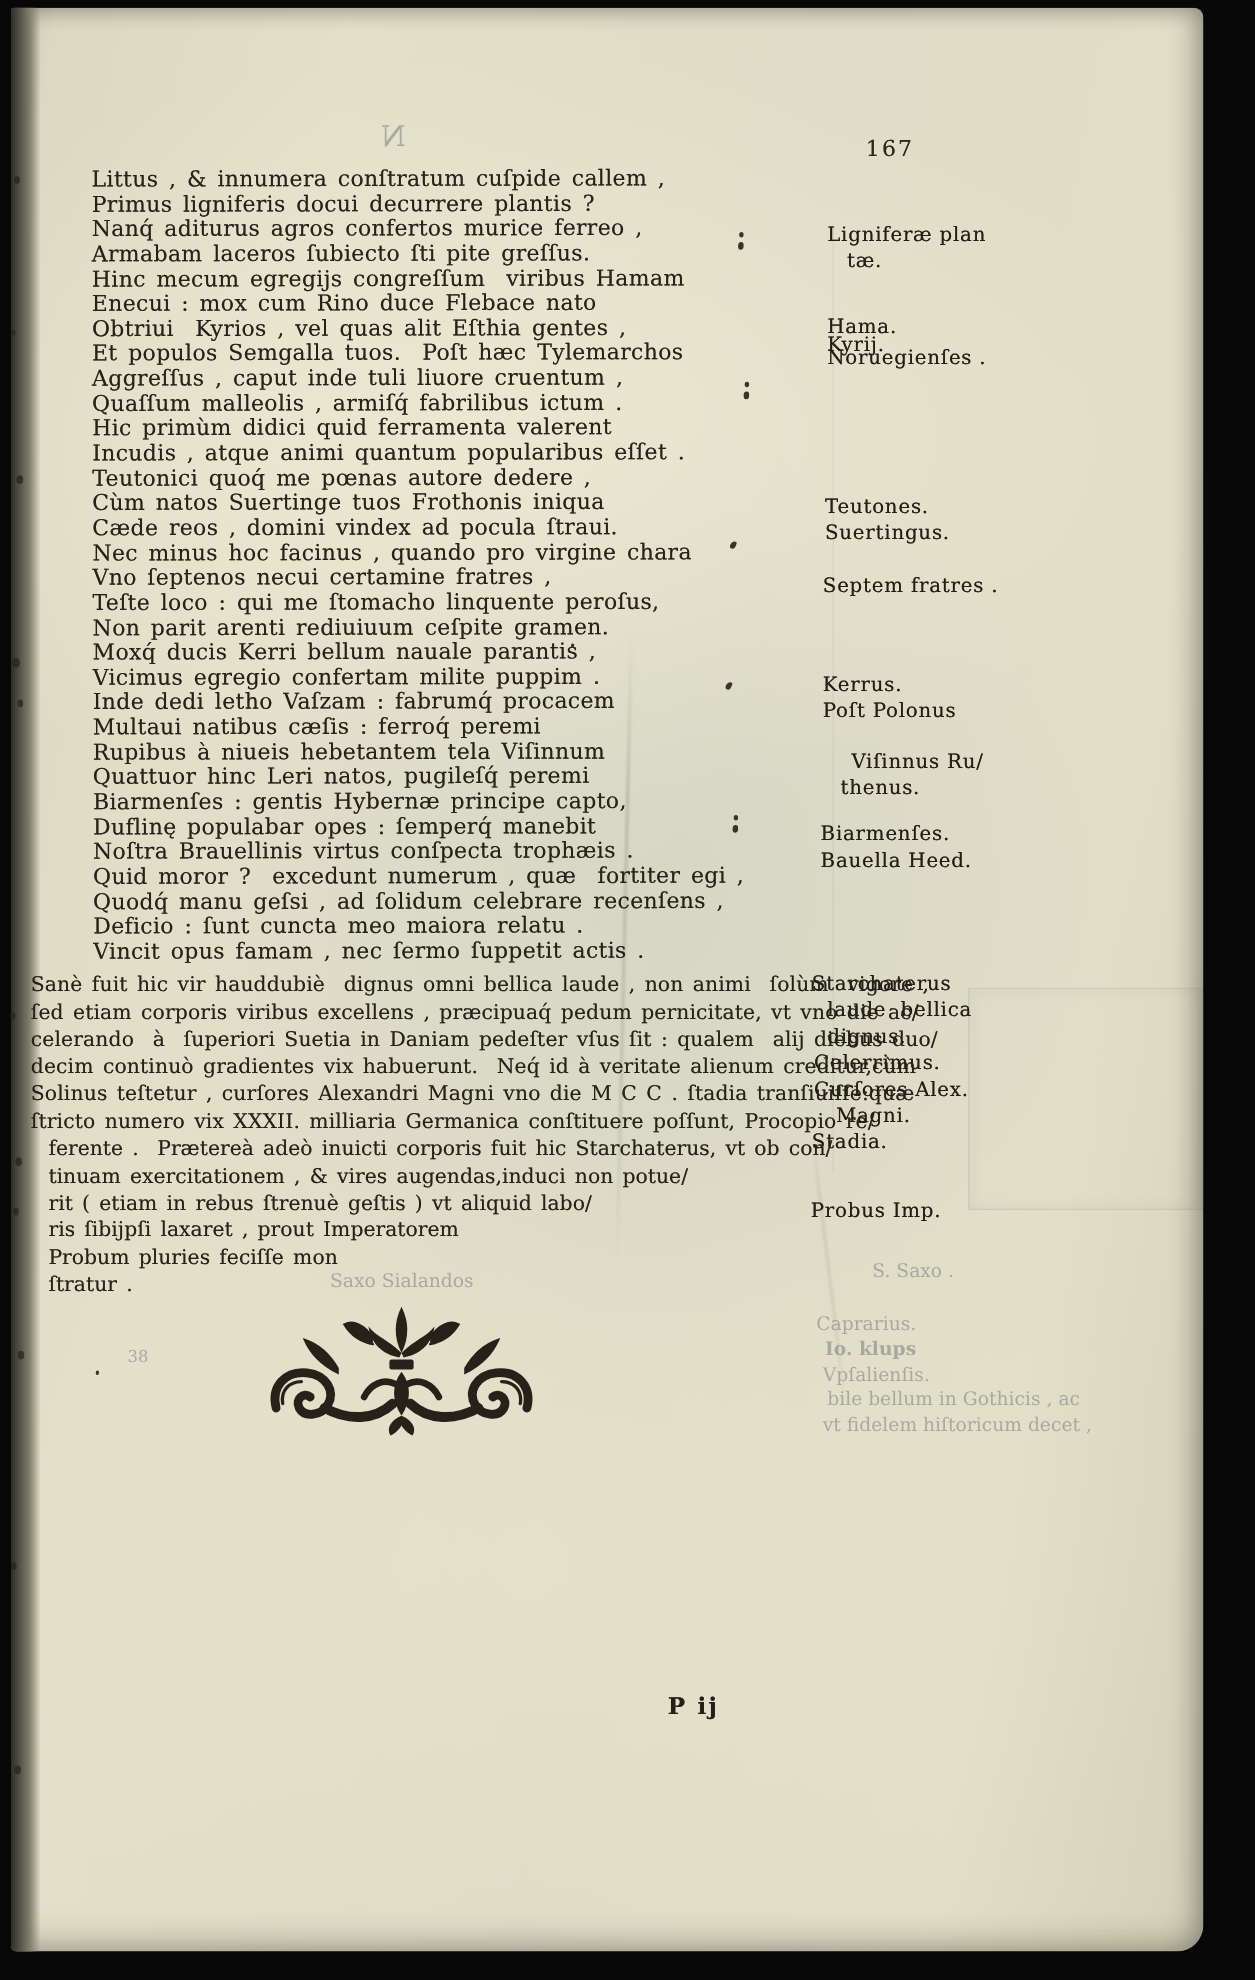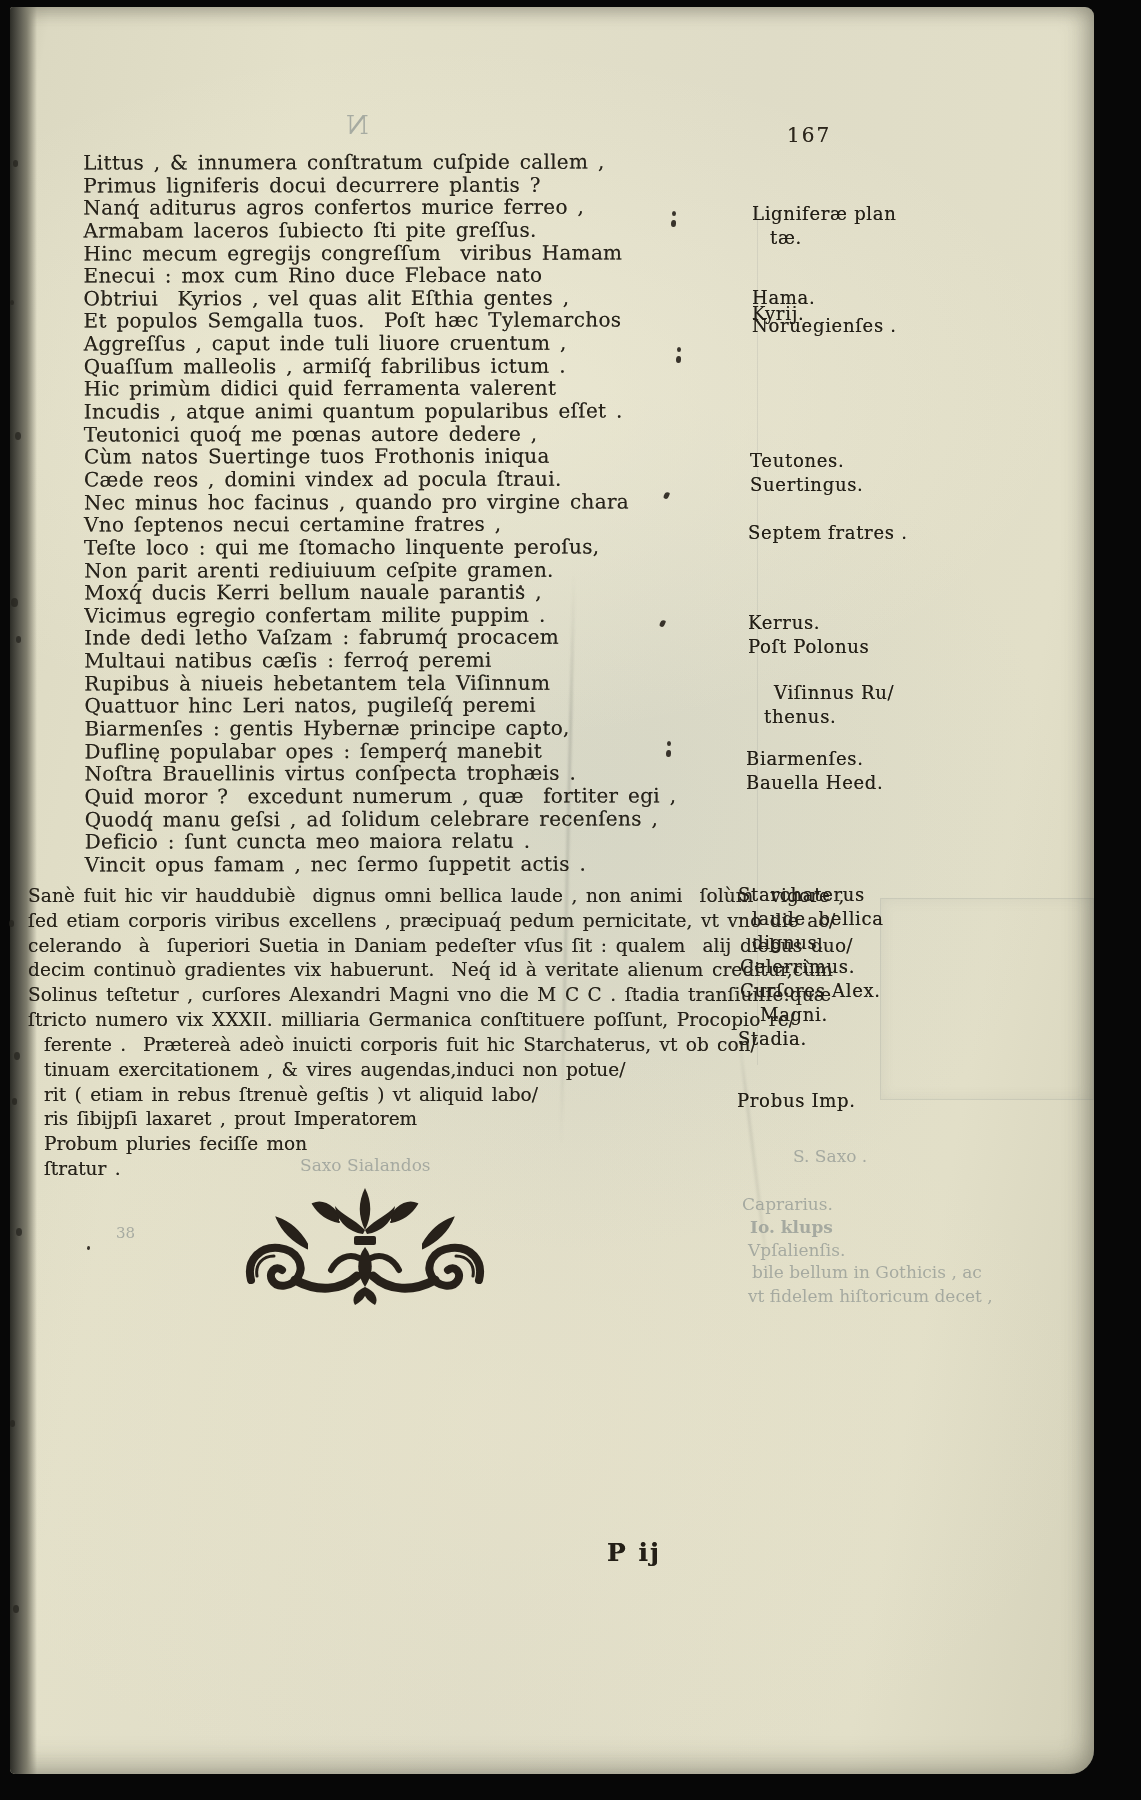--- a/index.html
+++ b/index.html
@@ -37,21 +37,21 @@
     letter-spacing:.7px;text-shadow:0 0 .6px rgba(34,30,22,.7);}
 
   #prose-full{position:absolute;left:28px;top:884px;width:714px;font-size:18.5px;
     line-height:24.8px;color:#26221a;white-space:pre;letter-spacing:.1px;word-spacing:2.5px;
     text-shadow:0 0 .5px rgba(38,34,26,.55);text-align:right;}
   #prose-taper{position:absolute;left:44px;top:1033px;width:714px;text-align:left;
     font-size:18.5px;line-height:24.8px;color:#26221a;white-space:pre;word-spacing:2.5px;
     text-shadow:0 0 .5px rgba(38,34,26,.55);}
   .prose-line{height:24.8px;}
 
-  .signature{position:absolute;left:607px;top:1538px;font-size:25px;font-weight:bold;
+  .signature{position:absolute;left:607px;top:1538px;font-size:21px;font-weight:bold;
     letter-spacing:2px;color:#241f17;text-shadow:0 0 .5px rgba(36,31,23,.7);}
 
   .ornament{position:absolute;left:243px;top:1186px;width:244px;height:124px;}
 
   #bleed-layer .bleed-line{position:absolute;color:#53616a;opacity:.42;filter:blur(.5px);
     font-size:17px;white-space:pre;}
   .mirror{transform:scaleX(-1);}
 
   .ghost-box{position:absolute;left:880px;top:898px;width:212px;height:200px;
     border:1px solid rgba(95,105,112,0.16);box-shadow:inset 0 0 14px rgba(95,105,112,0.10);}

